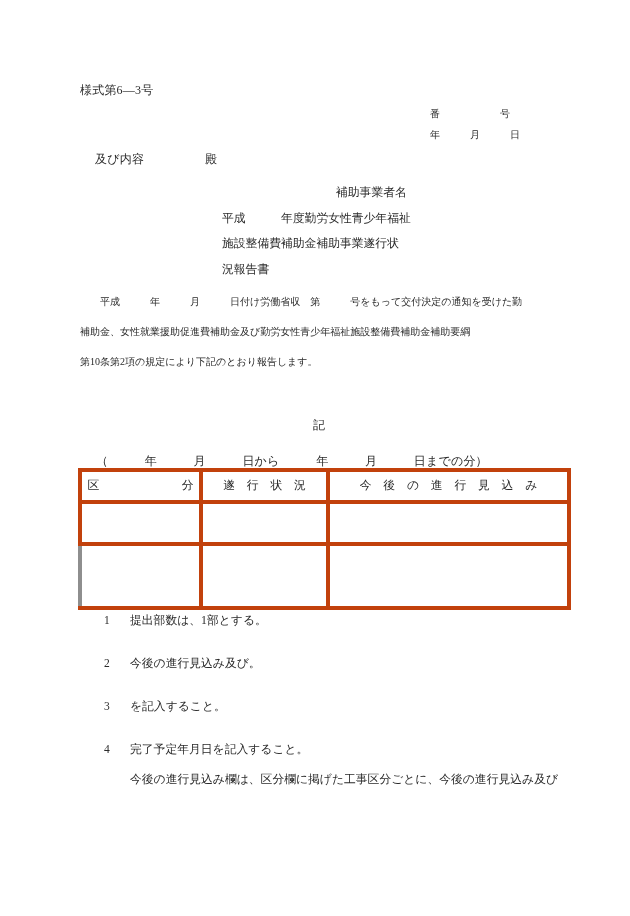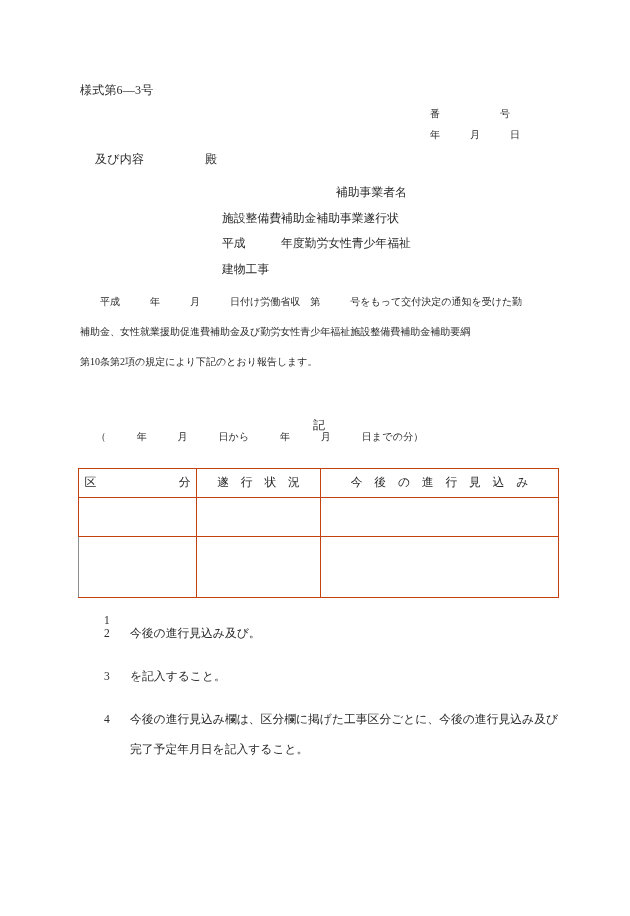--- a/index.html
+++ b/index.html
@@ -85,35 +85,35 @@
     left: 80px;
     top: 417px;
     width: 478px;
     text-align: center;
     font-size: 12px;
   }
 
   
   #period-line {
     left: 96px;
-    top: 432px;
-    font-size: 10px;
+    top: 455px;
+    font-size: 12px;
   }
 
   
   #report-table {
     position: absolute;
     left: 78px;
     top: 468px;
     width: 477px;
     border-collapse: collapse;
     table-layout: fixed;
   }
   #report-table td {
-    border: 1px solid #c2410c;
+    border: 4px solid #c2410c;
     padding: 0;
     vertical-align: top;
   }
   #report-table .c1 { width: 117px; }
   #report-table .c2 { width: 123px; }
   #report-table .c3 { width: 237px; }
   #report-table .hdr td {
     height: 28px;
     text-align: center;
     vertical-align: middle;
@@ -162,23 +162,23 @@
 
   <div id="ref-block">
     <div>番　　　　　　号</div>
     <div>年　　　月　　　日</div>
   </div>
 
   <div class="ln doc-text" id="addressee">及び内容　　　　　殿</div>
 
   <div id="title-block">
     <div class="applicant">補助事業者名</div>
+    <div>平成　　　年度勤労女性青少年福祉</div>
     <div>施設整備費補助金補助事業遂行状</div>
-    <div>平成　　　年度勤労女性青少年福祉</div>
-    <div>建物工事</div>
+    <div>況報告書</div>
   </div>
 
   <div id="body-para">
     <div>　　平成　　　年　　　月　　　日付け労働省収　第　　　号をもって交付決定の通知を受けた勤</div>
     <div>補助金、女性就業援助促進費補助金及び勤労女性青少年福祉施設整備費補助金補助要綱</div>
     <div>第10条第2項の規定により下記のとおり報告します。</div>
   </div>
 
   <div id="ki-marker">記</div>
 
@@ -201,38 +201,41 @@
         <td class="c2"></td>
         <td class="c3"></td>
       </tr>
     </tbody>
   </table>
 
   <div id="notes">
 
     <div class="note">
       <span class="num">1</span>
+      <div class="note-body">
+        <div>提出部数は、1部とする。</div>
+      </div>
     </div>
 
     <div class="note">
       <span class="num">2</span>
       <div class="note-body">
         <div>今後の進行見込み及び。</div>
       </div>
     </div>
 
     <div class="note">
       <span class="num">3</span>
       <div class="note-body">
         <div>を記入すること。</div>
       </div>
     </div>
 
     <div class="note">
       <span class="num">4</span>
       <div class="note-body">
+        <div>完了予定年月日を記入すること。</div>
         <div>今後の進行見込み欄は、区分欄に掲げた工事区分ごとに、今後の進行見込み及び</div>
-        <div>完了予定年月日を記入すること。</div>
       </div>
     </div>
   </div>
 
 </div>
 
 </body></html>

